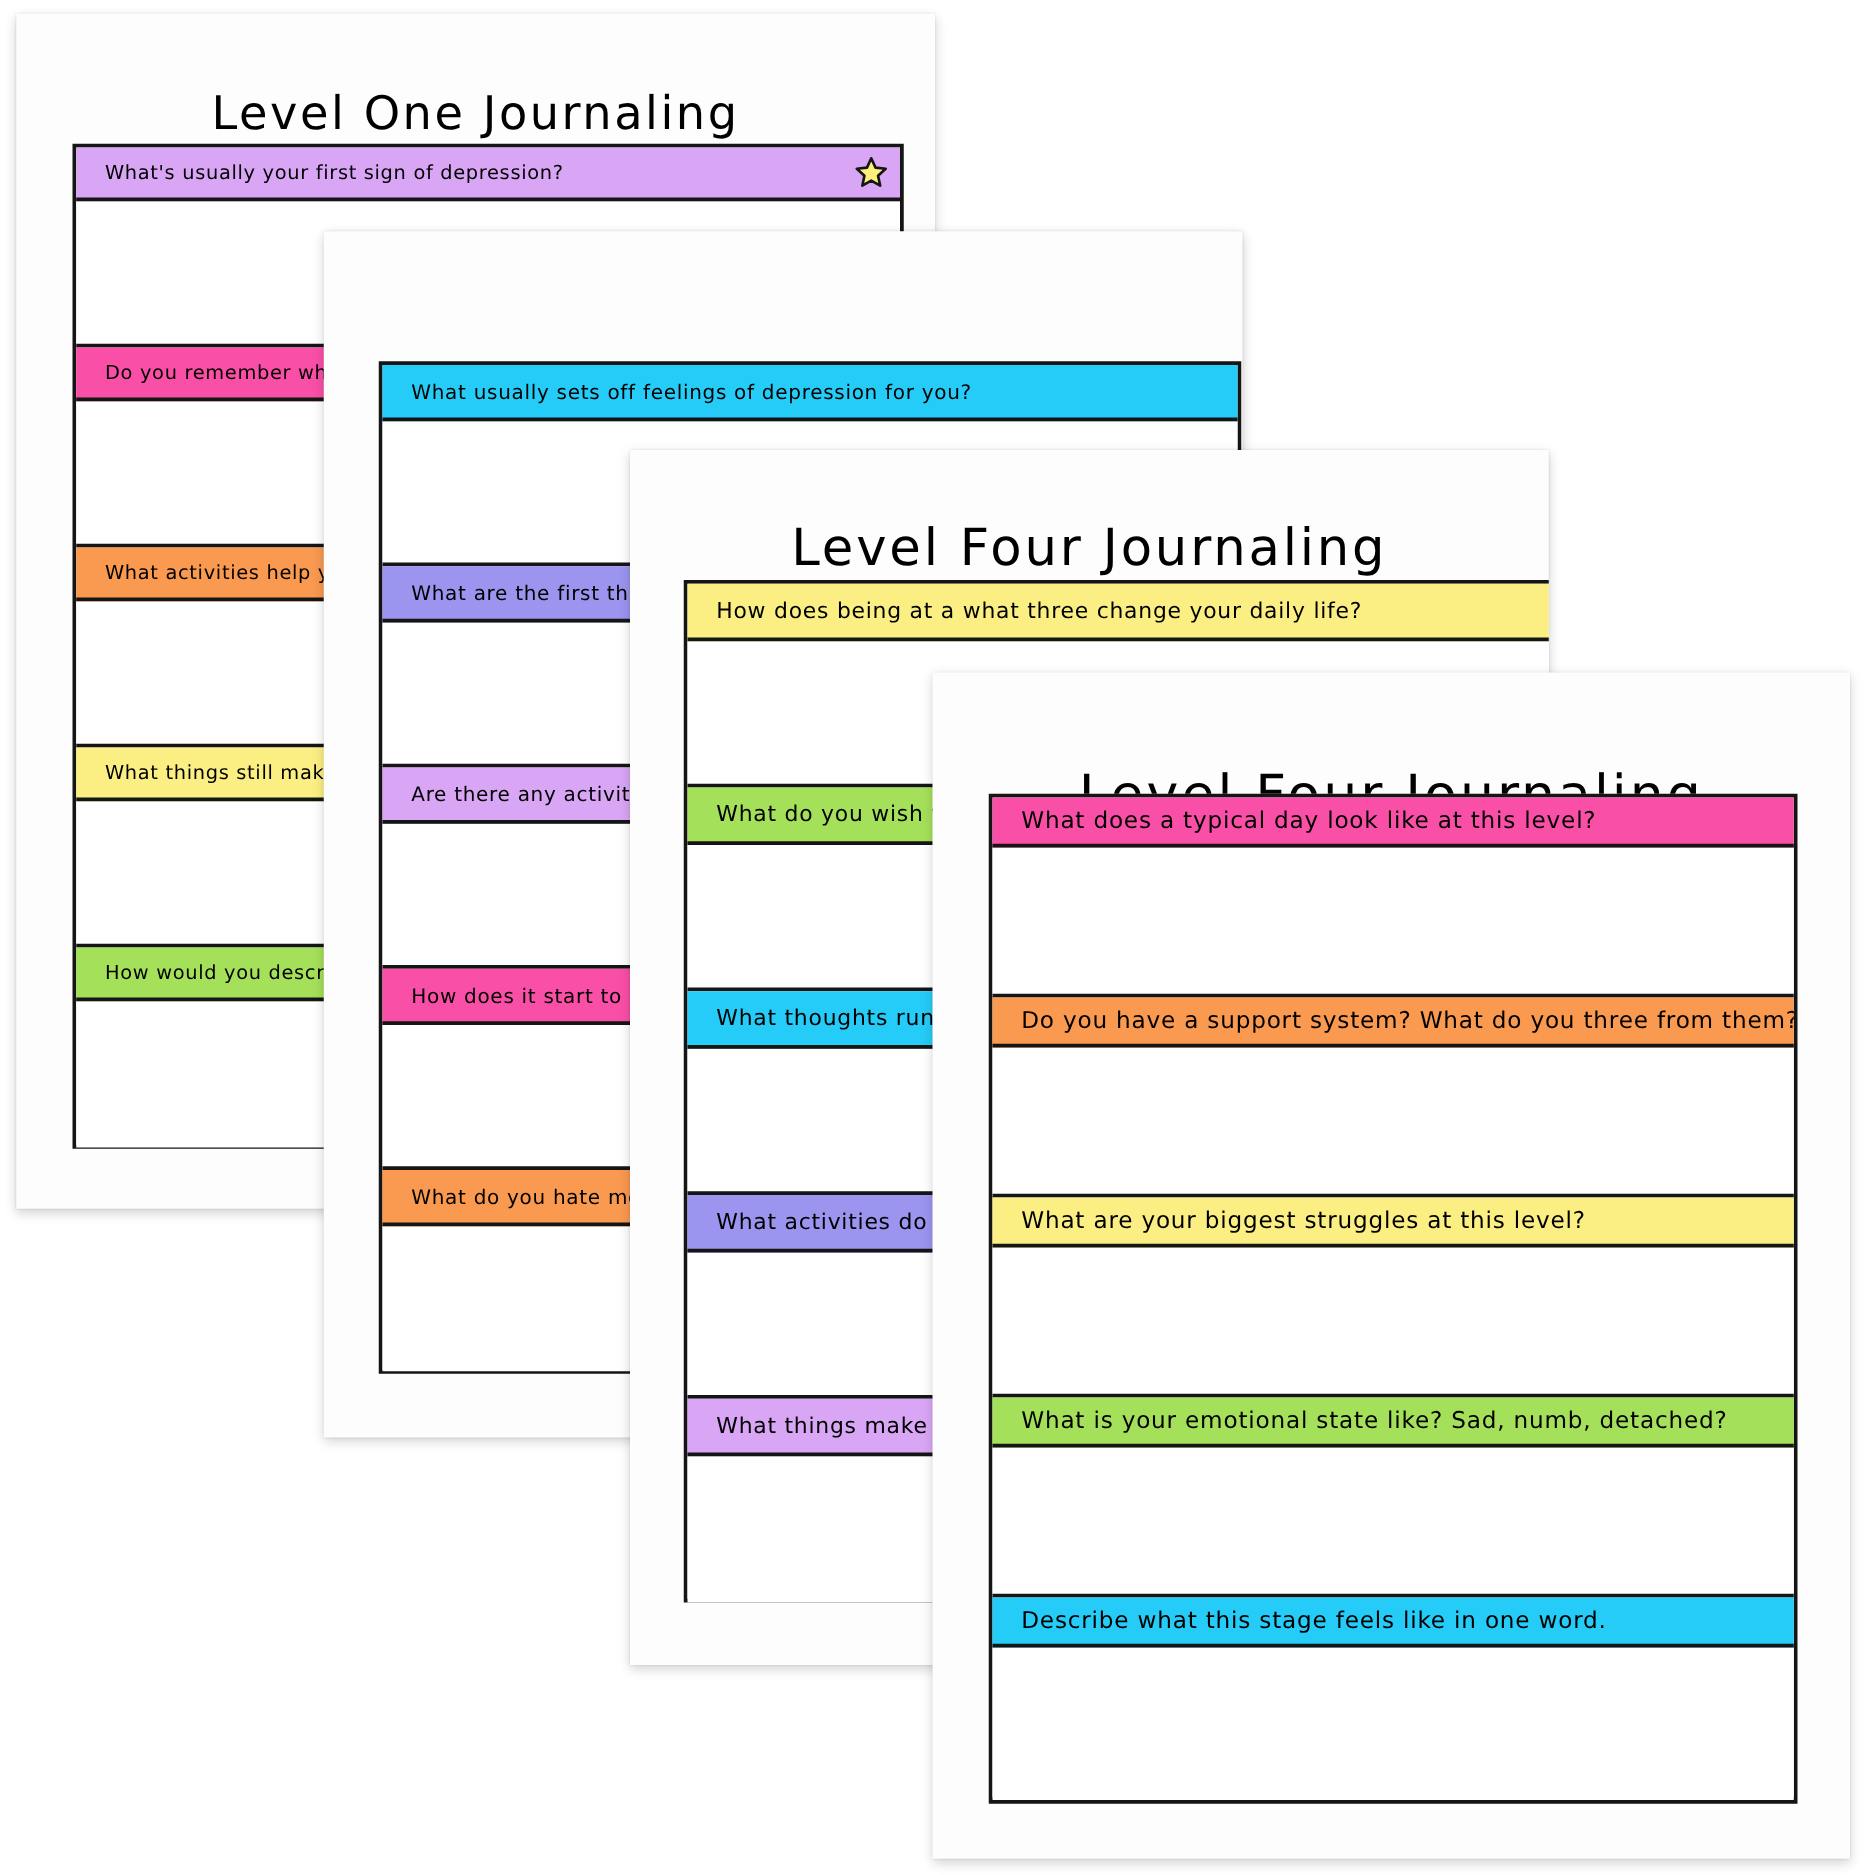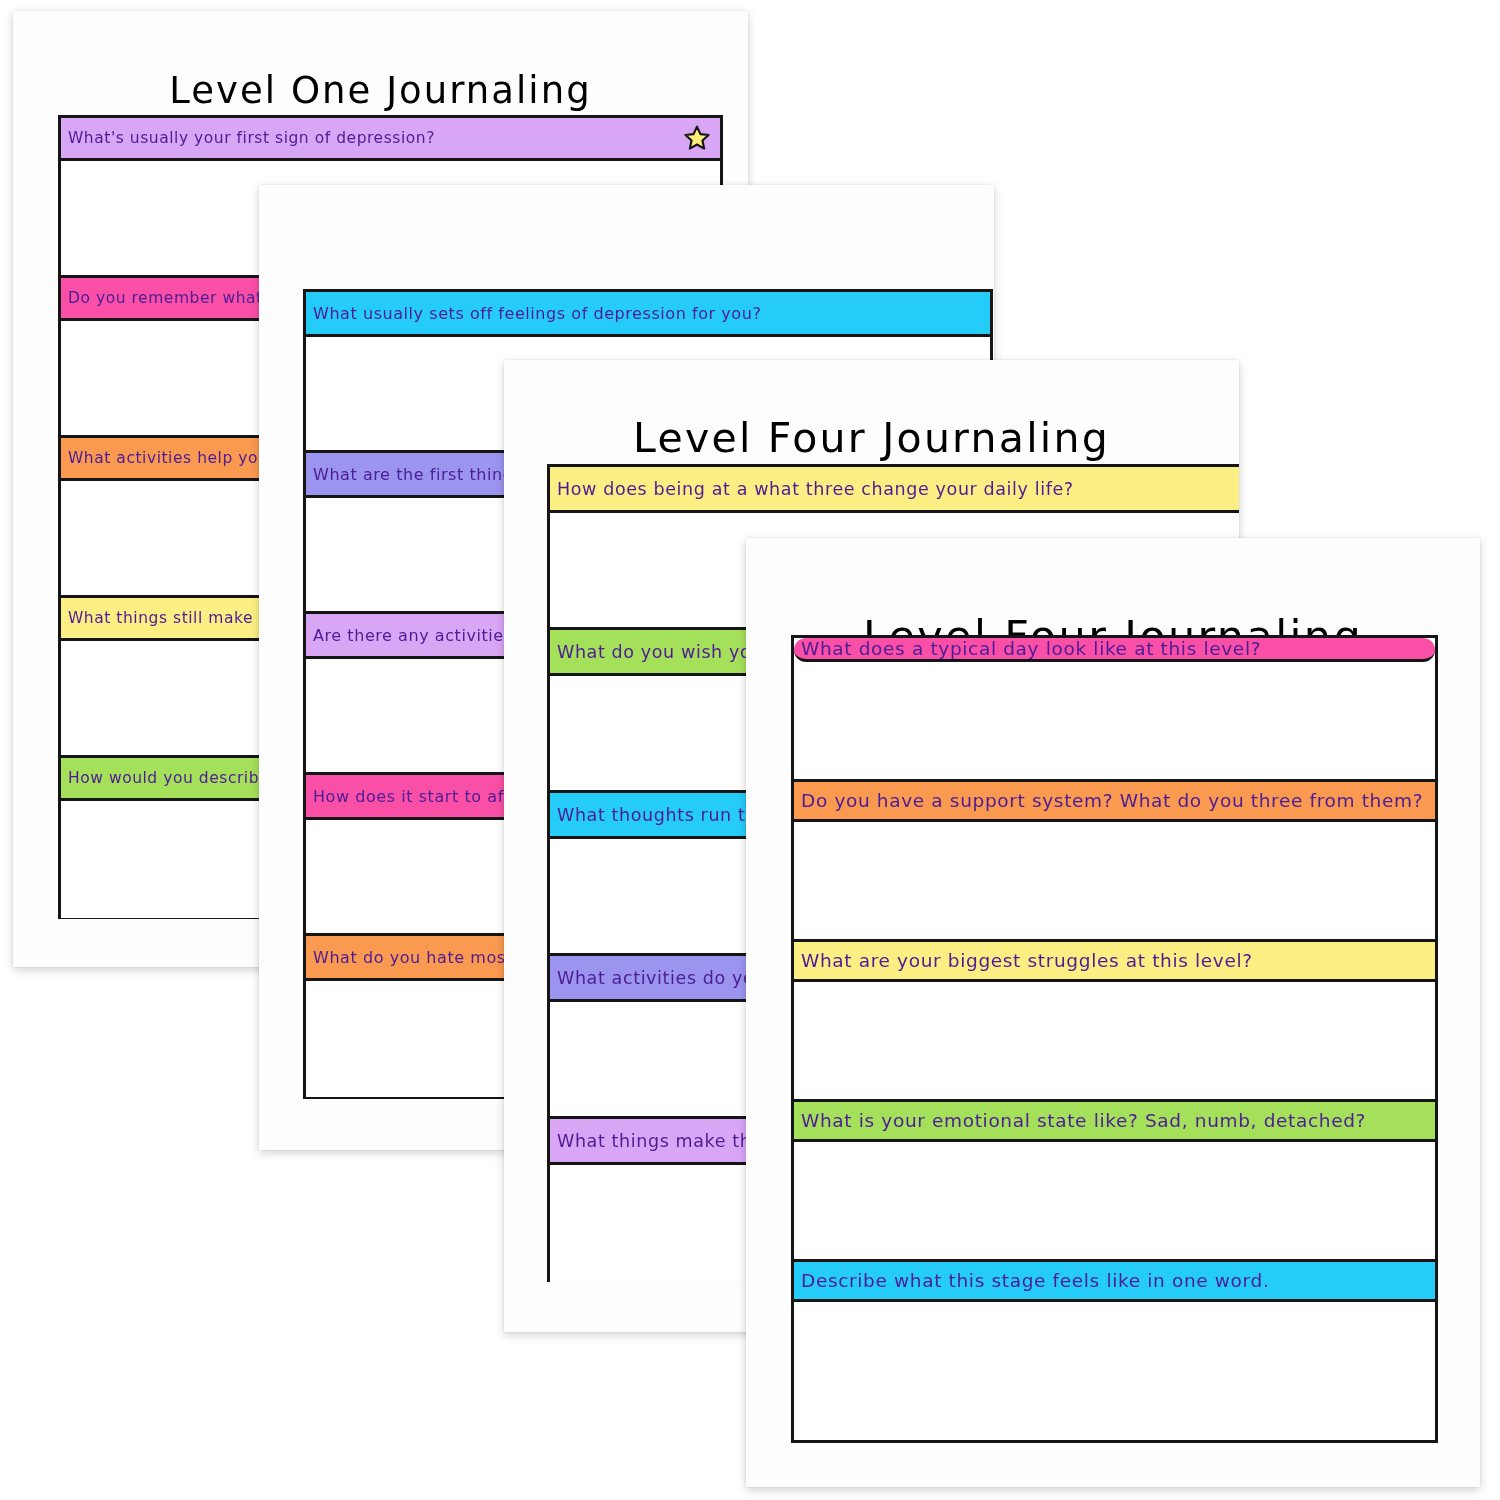--- a/index.html
+++ b/index.html
@@ -48,24 +48,25 @@
     position: relative;
     box-sizing: border-box;
     border-bottom: 3px solid #151515;
     display: flex;
     align-items: center;
     overflow: hidden;
   }
   .qbar.topbar { border-top: 0; }
   .qbar-text {
     white-space: nowrap;
-    color: #4c1d95;
+    color: #000000;
     letter-spacing: 0.035em;
     padding-left: 7px;
     font-family: "DejaVu Sans", sans-serif;
+    margin-left: 16px;
   }
   .qanswer {
     box-sizing: border-box;
     background: #ffffff;
     border-bottom: 3px solid #151515;
   }
   .qanswer.last { border-bottom: 0; }
 
   
   .star-icon {
@@ -191,21 +192,21 @@
       </div>
       <div class="qanswer last" style="height:117px;"></div>
     </div>
   </div>
 
   <div class="sheet s4" style="left:746px; top:538px; width:734px; height:949px;">
     <div class="sheet-title" style="top:73px;">Level Four Journaling</div>
 
     <div class="qtable" style="left:45px; top:97px; width:647px; height:808px;">
 
-      <div class="qbar topbar" style="height:24px; background:#fa4fa7;border-radius:15px;">
+      <div class="qbar topbar" style="height:40px; background:#fa4fa7;">
         <span class="qbar-text">What does a typical day look like at this level?</span>
       </div>
       <div class="qanswer" style="height:120px;"></div>
 
       <div class="qbar" style="height:40px; background:#fa9950;">
         <span class="qbar-text">Do you have a support system? What do you three from them?</span>
       </div>
       <div class="qanswer" style="height:120px;"></div>
 
       <div class="qbar" style="height:40px; background:#fbef84;">

